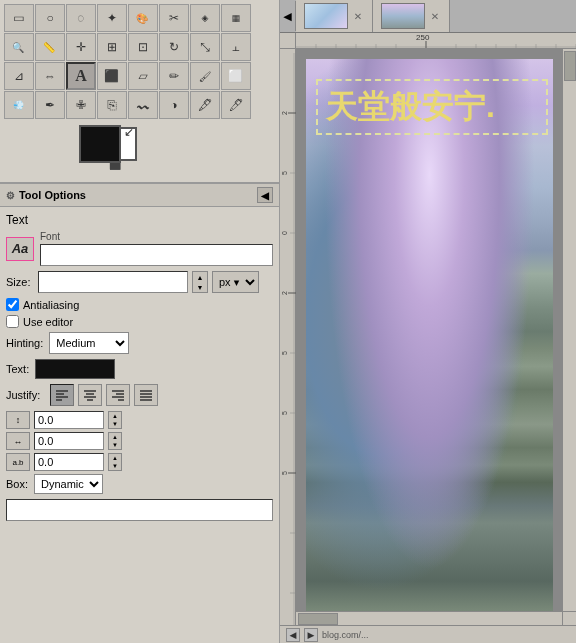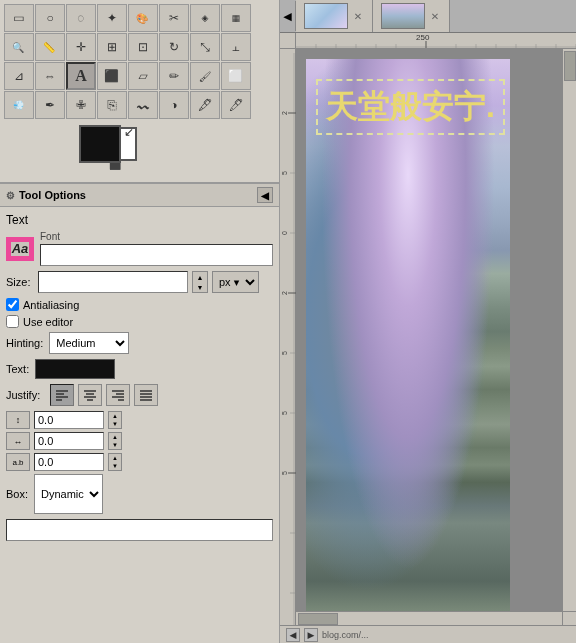--- a/index.html
+++ b/index.html
@@ -102,21 +102,21 @@
       display: flex;
       align-items: center;
       gap: 6px;
       margin-bottom: 5px;
     }
 
     .aa-box {
       width: 28px;
       height: 24px;
       background: #c8c4bc;
-      border: 5px solid #ec4899;
+      border: 1px solid #ec4899;
       display: flex;
       align-items: center;
       justify-content: center;
       font-size: 13px;
       font-style: italic;
       font-weight: bold;
       color: #222;
     }
 
     .font-section {
@@ -274,21 +274,21 @@
     }
 
     .box-row {
       display: flex;
       align-items: center;
       gap: 6px;
       margin-bottom: 5px;
       font-size: 11px;
     }
     .box-select {
-      height: 40px;
+      height: 20px;
       background: #fff;
       border: 1px solid #888;
       padding: 1px 2px;
       font-size: 11px;
       cursor: pointer;
     }
 
     .language-section {
       margin-top: 4px;
     }
@@ -395,21 +395,21 @@
       flex: 1;
       background: #888;
       overflow: hidden;
       position: relative;
     }
 
     .canvas-bg {
       position: absolute;
       top: 10px;
       left: 10px;
-      width: 204px;
+      width: 247px;
       height: 580px;
       background: linear-gradient(180deg,
         #d8c8e8 0%,
         #c8b8e0 5%,
         #b8a8d8 10%,
         #e8d8f0 15%,
         #d0c0e8 20%,
         #b8c8d8 30%,
         #a8b8c8 40%,
         #98a8b8 45%,

